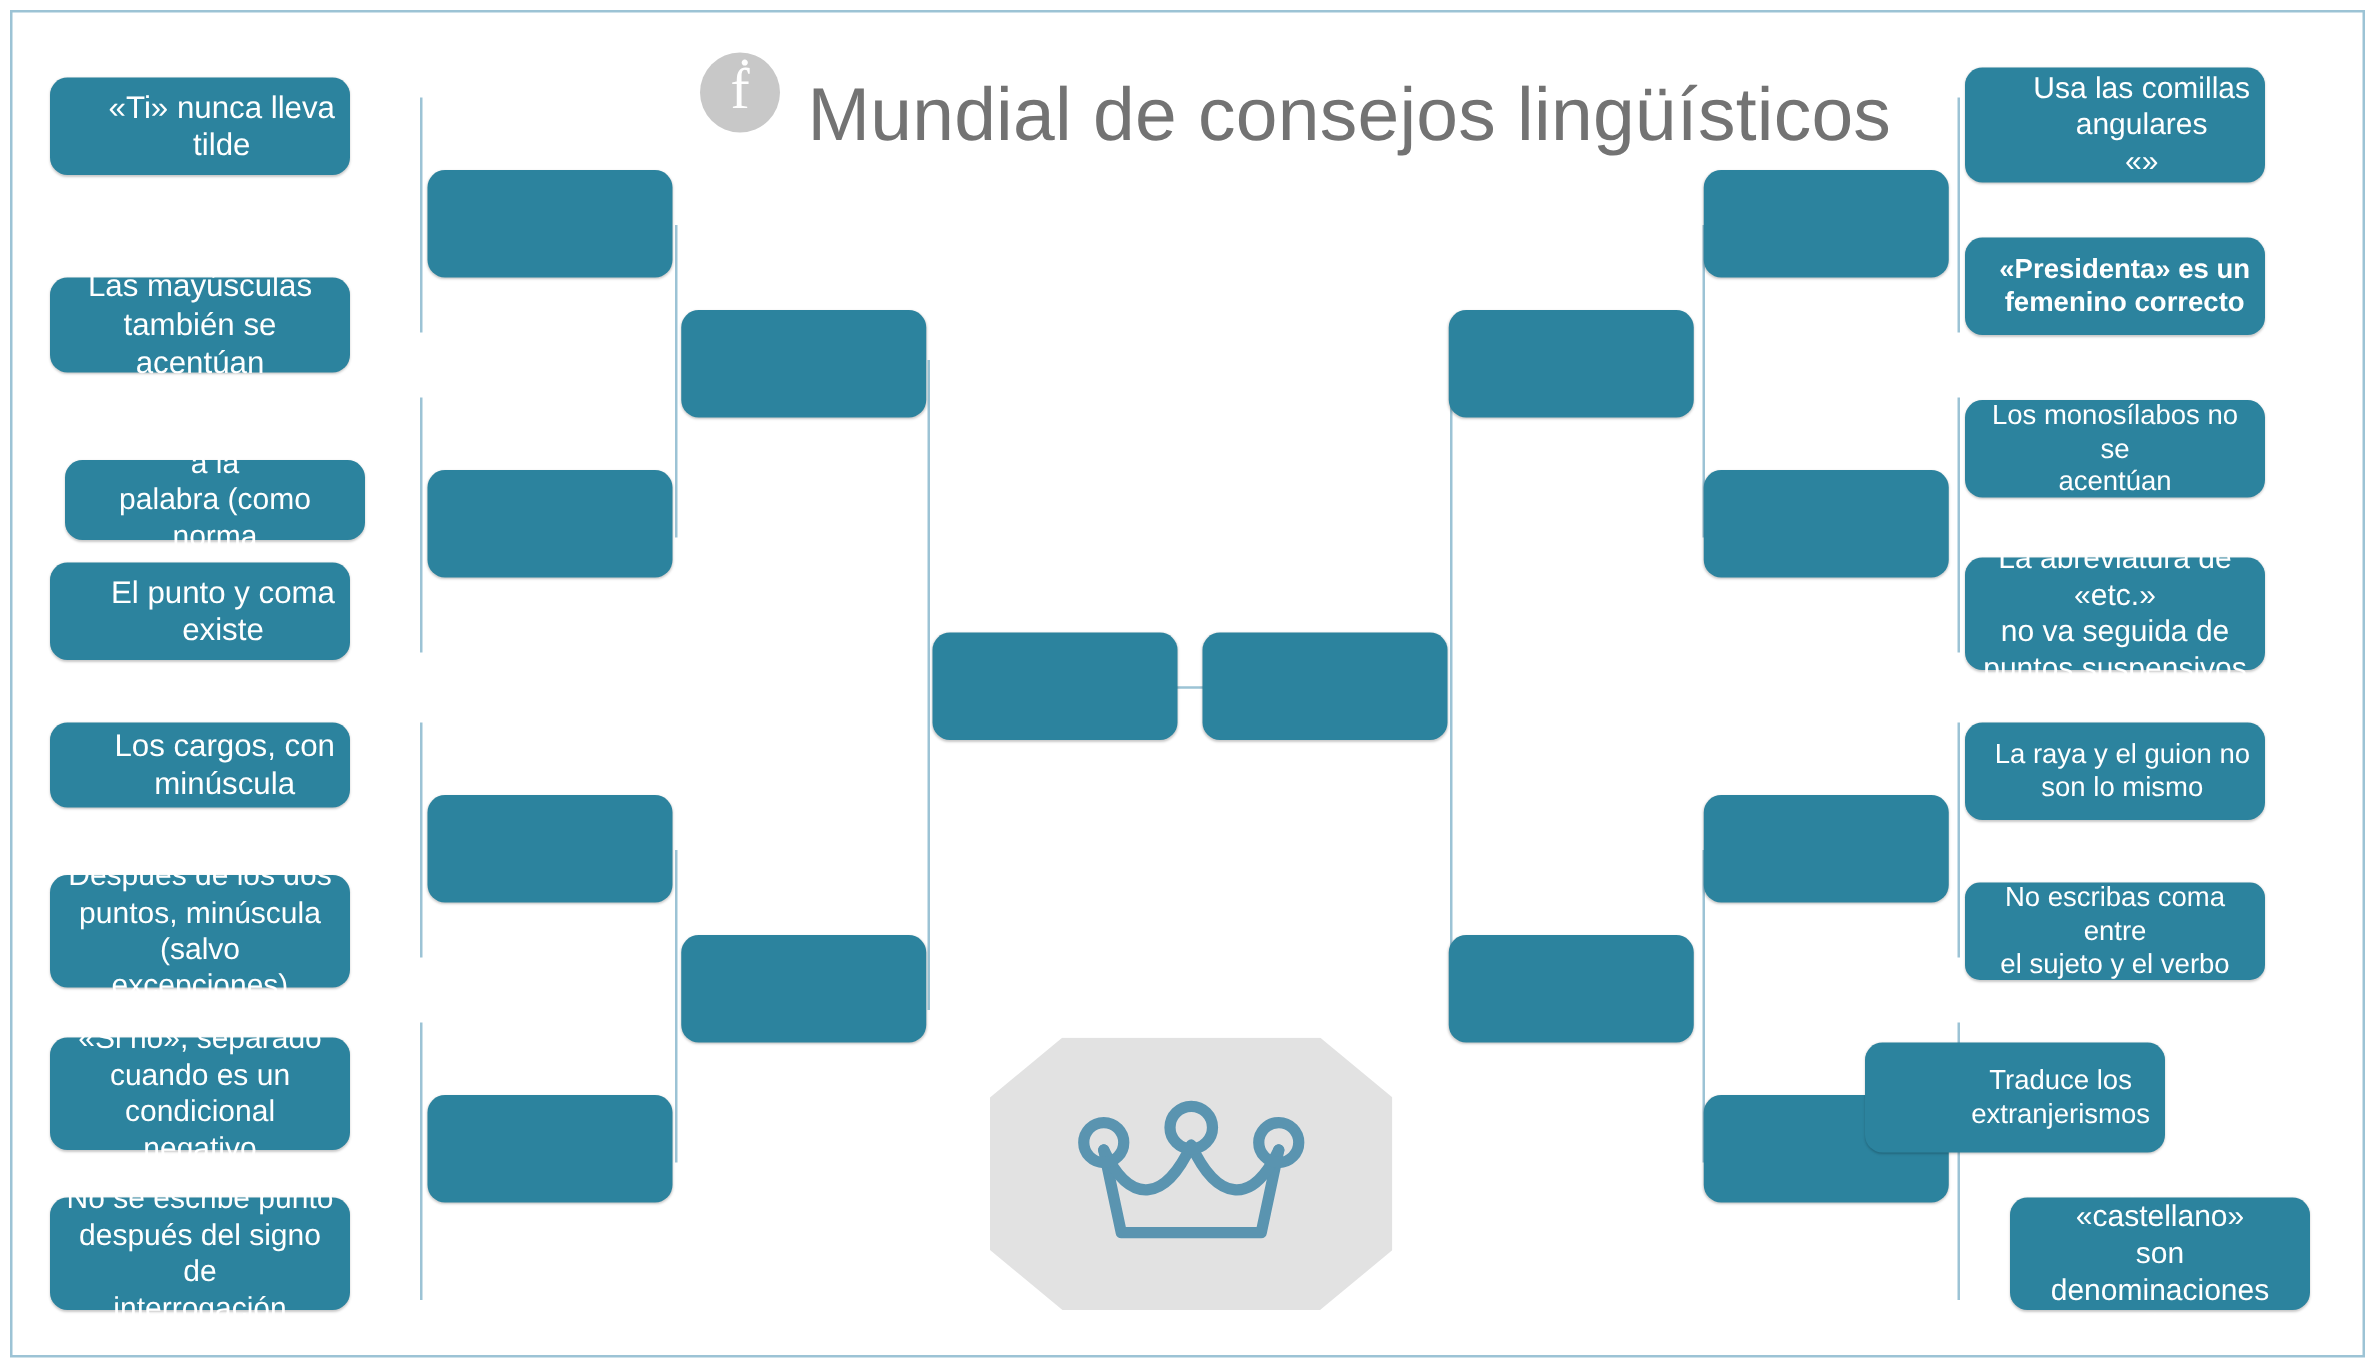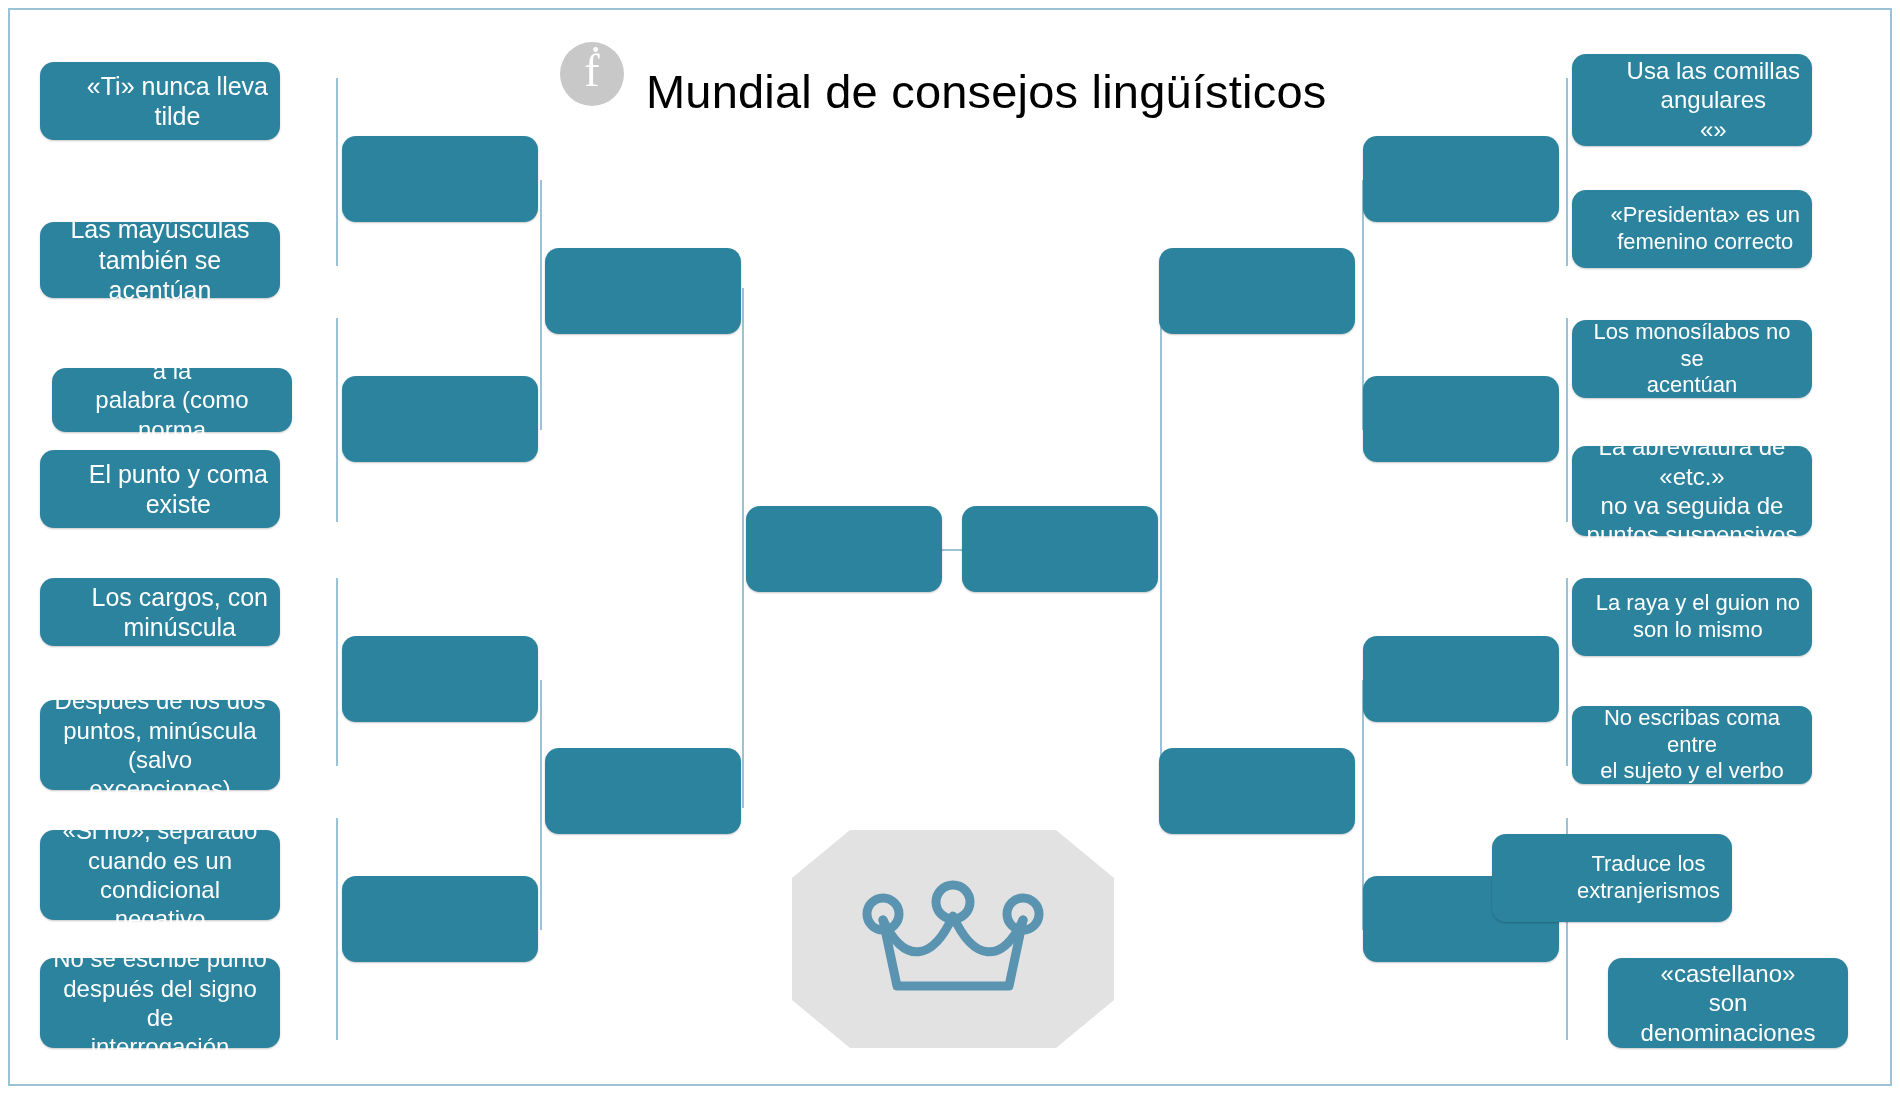--- a/index.html
+++ b/index.html
@@ -55,22 +55,22 @@
     color: #ffffff;
     font-family: "Liberation Serif", serif;
     font-size: 46px;
     line-height: 1;
     font-weight: 400;
     position: relative;
     top: -3px;
   }
 
   #page-title {
-    color: #000000;
-    font-size: 47px;
+    color: #737373;
+    font-size: 60px;
     font-weight: 400;
     letter-spacing: 0.2px;
     white-space: nowrap;
     margin-top: 34px;
   }
 
   
   .box {
     position: absolute;
     background: #2c839e;
@@ -256,21 +256,21 @@
   <div class="box r2" style="left:1363px; top:876px;">
     <span class="label"></span>
   </div>
 
   <div class="box seed xsmall" style="left:1572px; top:54px; height:92px;">
     <span class="label">Usa las comillas
 angulares
 «»</span>
   </div>
 
-  <div class="box seed small" style="left:1572px; top:190px; height:78px;">
+  <div class="box seed small" style="left:1572px; top:190px; height:78px;font-weight:bold;">
     <span class="label">«Presidenta» es un
 femenino correcto</span>
   </div>
 
   <div class="box seed small" style="left:1572px; top:320px; height:78px;">
     <span class="label">Los monosílabos no se
 acentúan</span>
   </div>
 
   <div class="box seed xsmall" style="left:1572px; top:446px; height:90px;">

